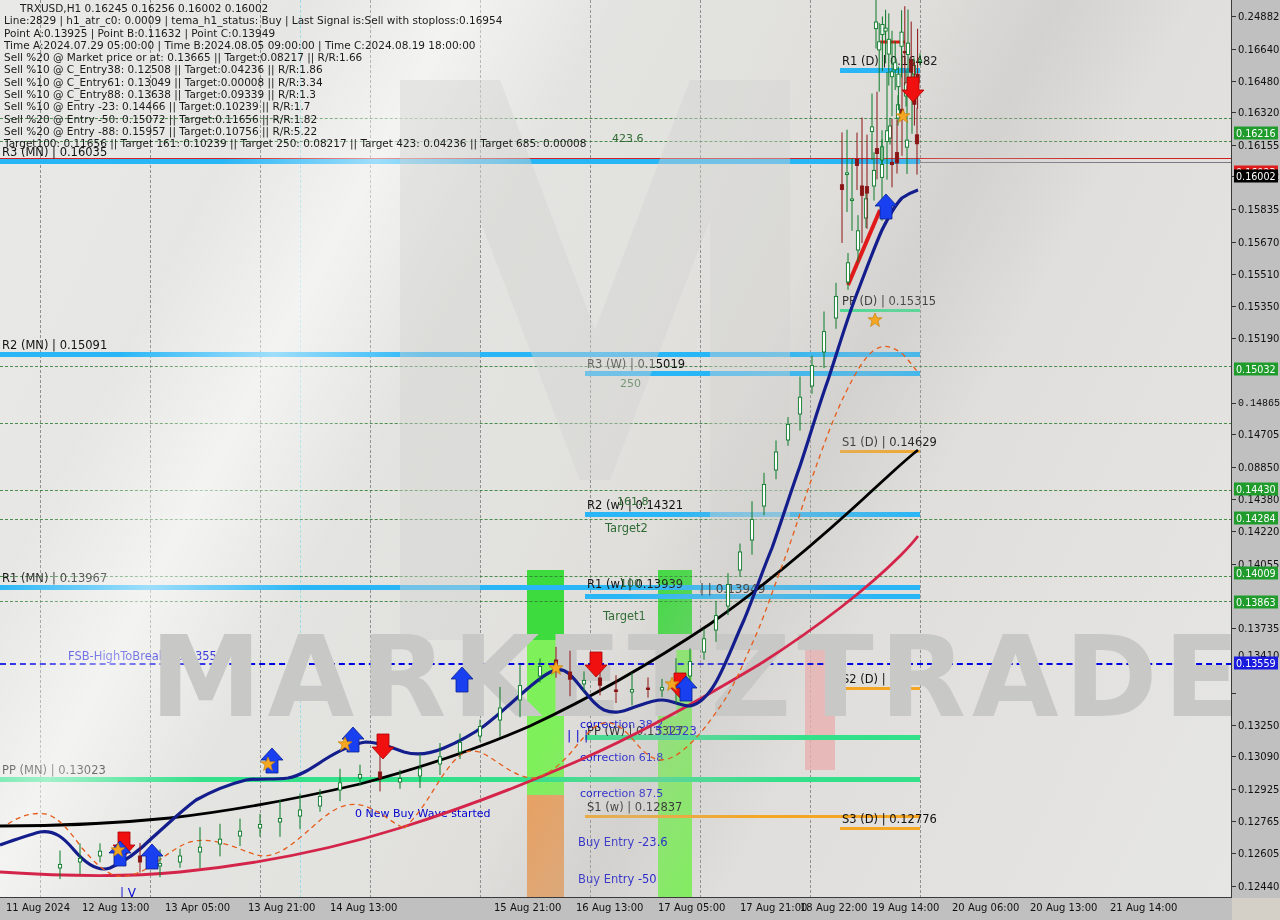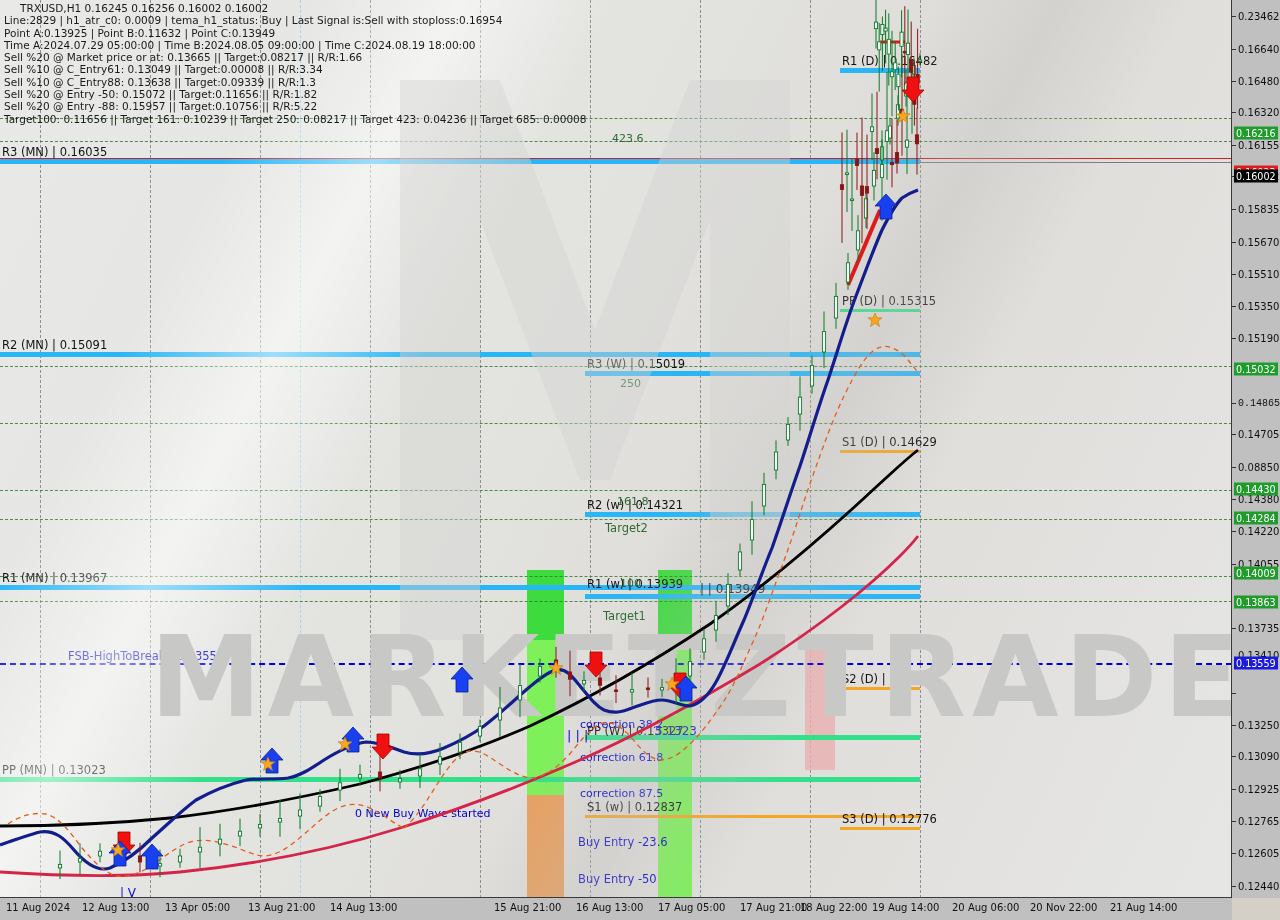--- a/index.html
+++ b/index.html
@@ -407,31 +407,33 @@
       <use href="#starG" x="268" y="764"></use>
       <use href="#starG" x="118" y="850"></use>
     </svg>
 
     <div id="infoblock">
       <div id="symline">TRXUSD,H1  0.16245 0.16256 0.16002 0.16002</div>
       <div>Line:2829 | h1_atr_c0: 0.0009 | tema_h1_status: Buy | Last Signal is:Sell with stoploss:0.16954</div>
       <div>Point A:0.13925 |  Point B:0.11632 |  Point C:0.13949</div>
       <div>Time A:2024.07.29 05:00:00 |  Time B:2024.08.05 09:00:00 |  Time C:2024.08.19 18:00:00</div>
       <div>Sell %20 @ Market price or at: 0.13665 || Target:0.08217 || R/R:1.66</div>
+      <div>Sell %10 @ C_Entry38: 0.12508 || Target:0.04236 || R/R:1.86</div>
       <div>Sell %10 @ C_Entry61: 0.13049 || Target:0.00008 || R/R:3.34</div>
       <div>Sell %10 @ C_Entry88: 0.13638 || Target:0.09339 || R/R:1.3</div>
+      <div>Sell %10 @ Entry -23: 0.14466 || Target:0.10239 || R/R:1.7</div>
       <div>Sell %20 @ Entry -50: 0.15072 || Target:0.11656 || R/R:1.82</div>
       <div>Sell %20 @ Entry -88: 0.15957 || Target:0.10756 || R/R:5.22</div>
       <div>Target100: 0.11656 || Target 161: 0.10239 || Target 250: 0.08217 || Target 423: 0.04236 || Target 685: 0.00008</div>
     </div>
 
   </div>
 
   <div id="yaxis">
-      <div class="ytick" style="top: 15.7509px;">0.23462</div>
+      <div class="ytick" style="top: 15.7509px;">0.24882</div>
       <div class="ytickmark" style="top: 15.7509px;"></div>
       <div class="ytick" style="top: 48.6483px;">0.16640</div>
       <div class="ytickmark" style="top: 48.6483px;"></div>
       <div class="ytick" style="top: 80.5488px;">0.16480</div>
       <div class="ytickmark" style="top: 80.5488px;"></div>
       <div class="ytick" style="top: 112.449px;">0.16320</div>
       <div class="ytickmark" style="top: 112.449px;"></div>
       <div class="ytick" style="top: 145.347px;">0.16155</div>
       <div class="ytickmark" style="top: 145.347px;"></div>
       <div class="ytick" style="top: 175.852px;">0.16002</div>
@@ -492,17 +494,17 @@
       <div class="xtick" style="left: 248px;">13 Aug 21:00</div>
       <div class="xtick" style="left: 330px;">14 Aug 13:00</div>
       <div class="xtick" style="left: 412px; margin-top: 41px;">15 Aug 05:00</div>
       <div class="xtick" style="left: 494px;">15 Aug 21:00</div>
       <div class="xtick" style="left: 576px;">16 Aug 13:00</div>
       <div class="xtick" style="left: 658px;">17 Aug 05:00</div>
       <div class="xtick" style="left: 740px;">17 Aug 21:00</div>
       <div class="xtick" style="left: 800px;">18 Aug 22:00</div>
       <div class="xtick" style="left: 872px;">19 Aug 14:00</div>
       <div class="xtick" style="left: 952px;">20 Aug 06:00</div>
-      <div class="xtick" style="left: 1030px;">20 Nov 22:00</div>
+      <div class="xtick" style="left: 1030px;">20 Aug 13:00</div>
       <div class="xtick" style="left: 1110px;">21 Aug 14:00</div>
     </div>
 
 </div>
 
 </body></html>

